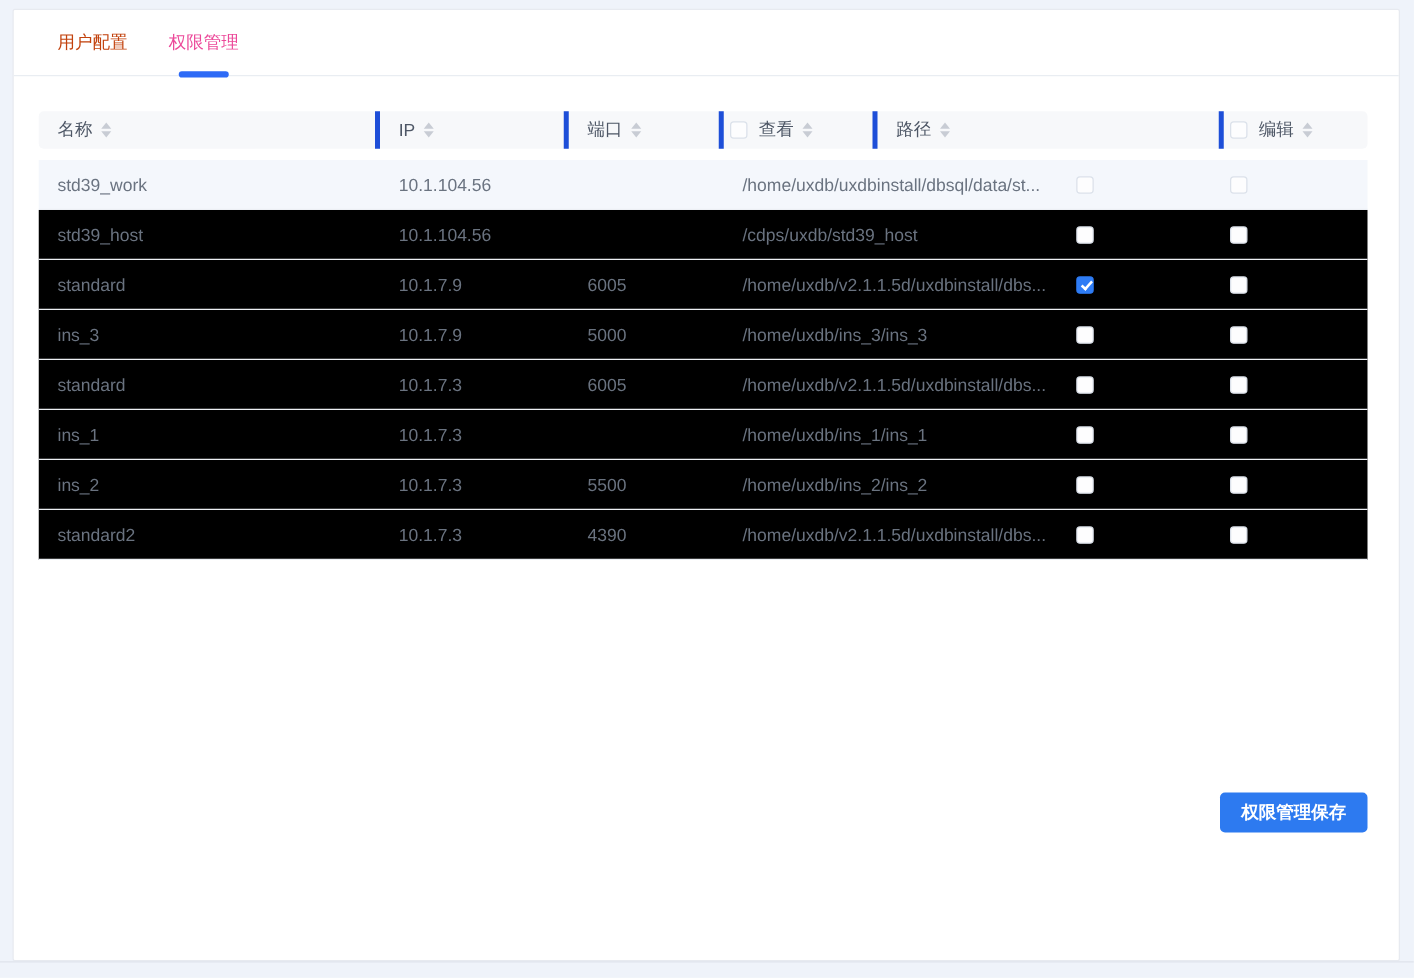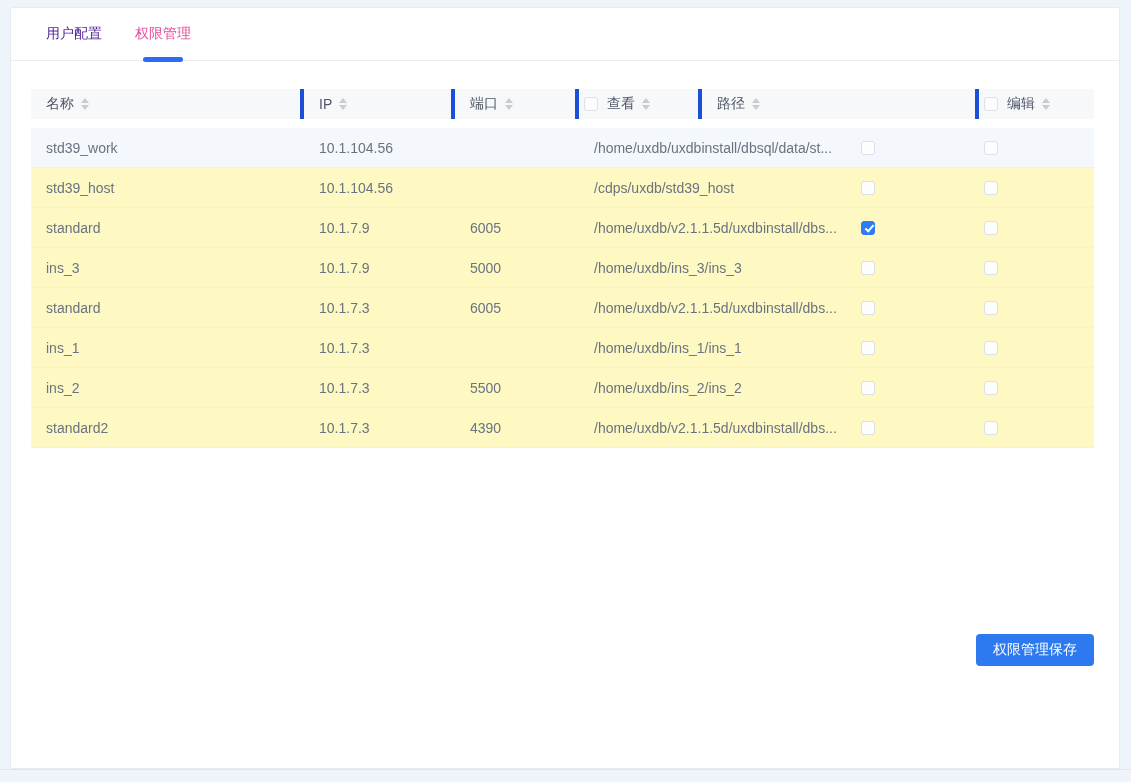--- a/index.html
+++ b/index.html
@@ -25,21 +25,21 @@
     padding-left: 35px;
     border-bottom: 1px solid #e9edf2;
   }
   .tab {
     position: relative;
     height: 53px;
     display: flex;
     align-items: center;
     margin-right: 33px;
     font-size: 14px;
-    color: #4c1d95;
+    color: #c2410c;
     cursor: pointer;
   }
   .tab.active { color: #ec4899; font-weight: normal; }
   .tab .ink {
     position: absolute;
     left: 50%; bottom: -1px;
     transform: translateX(-50%);
     width: 40px; height: 5px;
     border-radius: 3px;
     background: #2d6af6;
@@ -67,21 +67,21 @@
     white-space: nowrap;
   }
   .th:last-child { border-right: none; }
   .th .label { margin-right: 7px; }
   .tbody { margin-top: 9px; }
   .tr {
     display: flex;
     height: 40px;
     border-bottom: 1px solid #eceff4;
     color: #6a7380;
-    background: #fef9c3;
+    background: #000000;
   }
   .tr.highlight { background: #f4f7fc; }
   .td {
     display: flex;
     align-items: center;
     padding-left: 15px;
     overflow: hidden;
     white-space: nowrap;
   }
   
@@ -146,20 +146,21 @@
   .btn-primary {
     height: 32px;
     padding: 0 17px;
     background: #2d7af0;
     color: #ffffff;
     font-size: 14px;
     border: none;
     border-radius: 4px;
     cursor: pointer;
     font-family: "Liberation Sans", "DejaVu Sans", sans-serif;
+    font-weight: bold;
   }
   
   .bottom-strip {
     position: absolute;
     left: 0; bottom: 0;
     width: 1131px; height: 13px;
     background: #eff3fa;
     border-top: 1px solid #e0e4ec;
   }
 </style>

